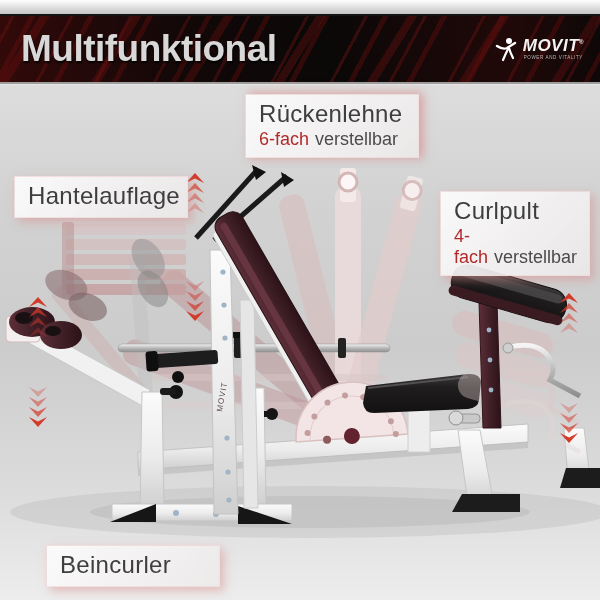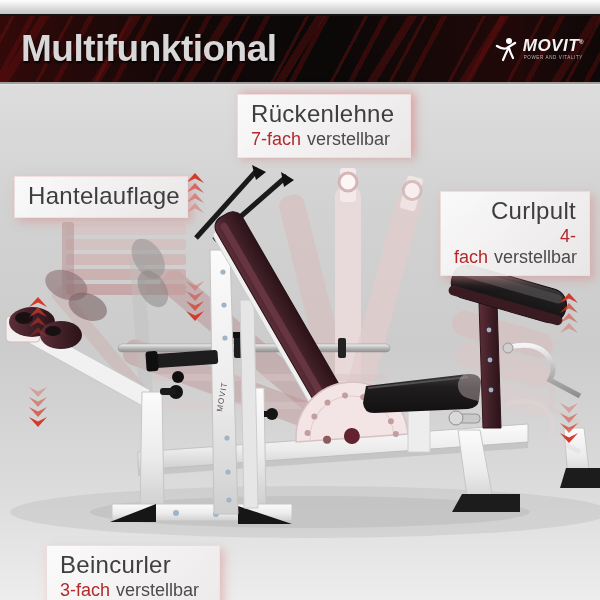--- a/index.html
+++ b/index.html
@@ -27,27 +27,27 @@
   .brand-row{color:#f3f3f3;font-weight:700;font-style:italic;font-size:17px;letter-spacing:.5px;}
   .brand-row sup{font-size:6px;vertical-align:super;}
   .tagline{color:#b9b9b9;font-size:4.5px;letter-spacing:.14em;margin-top:2px;white-space:nowrap;}
   
   #scene{position:absolute;left:0;top:0;width:600px;height:600px;}
   
   .label{position:absolute;padding:5px 13px 7px 13px;
     background:linear-gradient(135deg,rgba(252,251,251,.96),rgba(236,233,233,.88));
     border:1px solid rgba(240,210,210,.65);
     box-shadow:4px 4px 9px rgba(219,140,140,.50);}
-  .label.glow-top{box-shadow:4px -3px 9px rgba(219,140,140,.50),4px 3px 7px rgba(219,150,150,.35);}
+  .label.glow-top{box-shadow:4px -3px 9px rgba(219,140,140,.50),4px 3px 7px rgba(219,150,150,.35);margin-left:8px;}
   .lab-title{font-size:24px;color:#3e3e3e;letter-spacing:.3px;}
   .lab-sub{font-size:18px;color:#4c4c4c;margin-top:1px;}
   .lab-sub .red{color:#b32a2b;margin-right:6px;}
   #lab-rueck{left:237px;top:94px;width:146px;}
   #lab-hantel{left:14px;top:176px;width:146px;}
-  #lab-curl{left:440px;top:191px;width:122px;text-align:right;}
+  #lab-curl{left:440px;top:191px;width:122px;}
   #lab-bein{left:46px;top:529px;width:146px;margin-top:16px;}
 </style>
 </head>
 <body>
 
 <svg id="scene" viewBox="0 0 600 600" aria-hidden="true">
   <defs>
     <linearGradient id="frameG" x1="0" y1="0" x2="0" y2="1">
       <stop offset="0" stop-color="#fbfbfb"></stop>
         <stop offset=".55" stop-color="#ececec"></stop>
@@ -279,33 +279,30 @@
     <div class="logo-text">
       <span class="brand-row"><span>MOVIT</span><sup>®</sup></span>
       <span class="tagline">POWER AND VITALITY</span>
     </div>
   </div>
 </div>
 
 <div class="label glow-top" id="lab-rueck">
   <div class="lab-title">Rückenlehne</div>
   <div class="lab-sub">
-    <span class="red">7-fach</span><span>verstellbar</span>
+    <span class="red">6-fach</span><span>verstellbar</span>
   </div>
 </div>
 
 <div class="label" id="lab-hantel">
   <div class="lab-title">Hantelauflage</div>
 </div>
 
 <div class="label" id="lab-curl">
   <div class="lab-title">Curlpult</div>
   <div class="lab-sub">
     <span class="red">4-fach</span><span>verstellbar</span>
   </div>
 </div>
 
 <div class="label" id="lab-bein">
   <div class="lab-title">Beincurler</div>
-  <div class="lab-sub">
-    <span class="red">3-fach</span><span>verstellbar</span>
-  </div>
 </div>
 
 </body></html>

